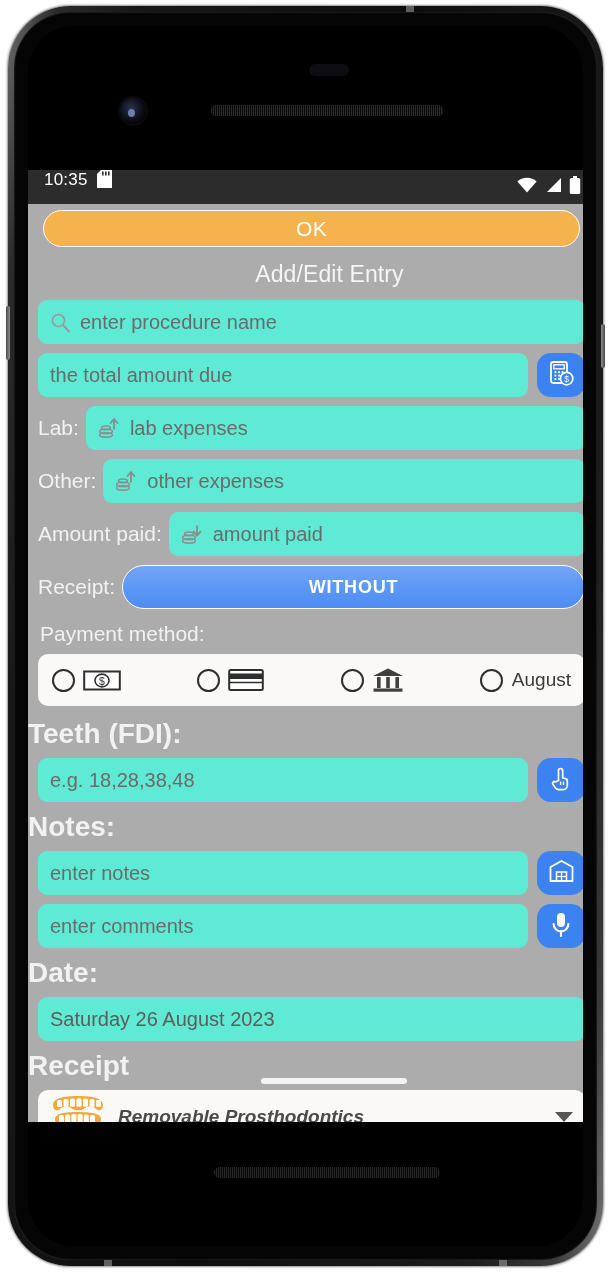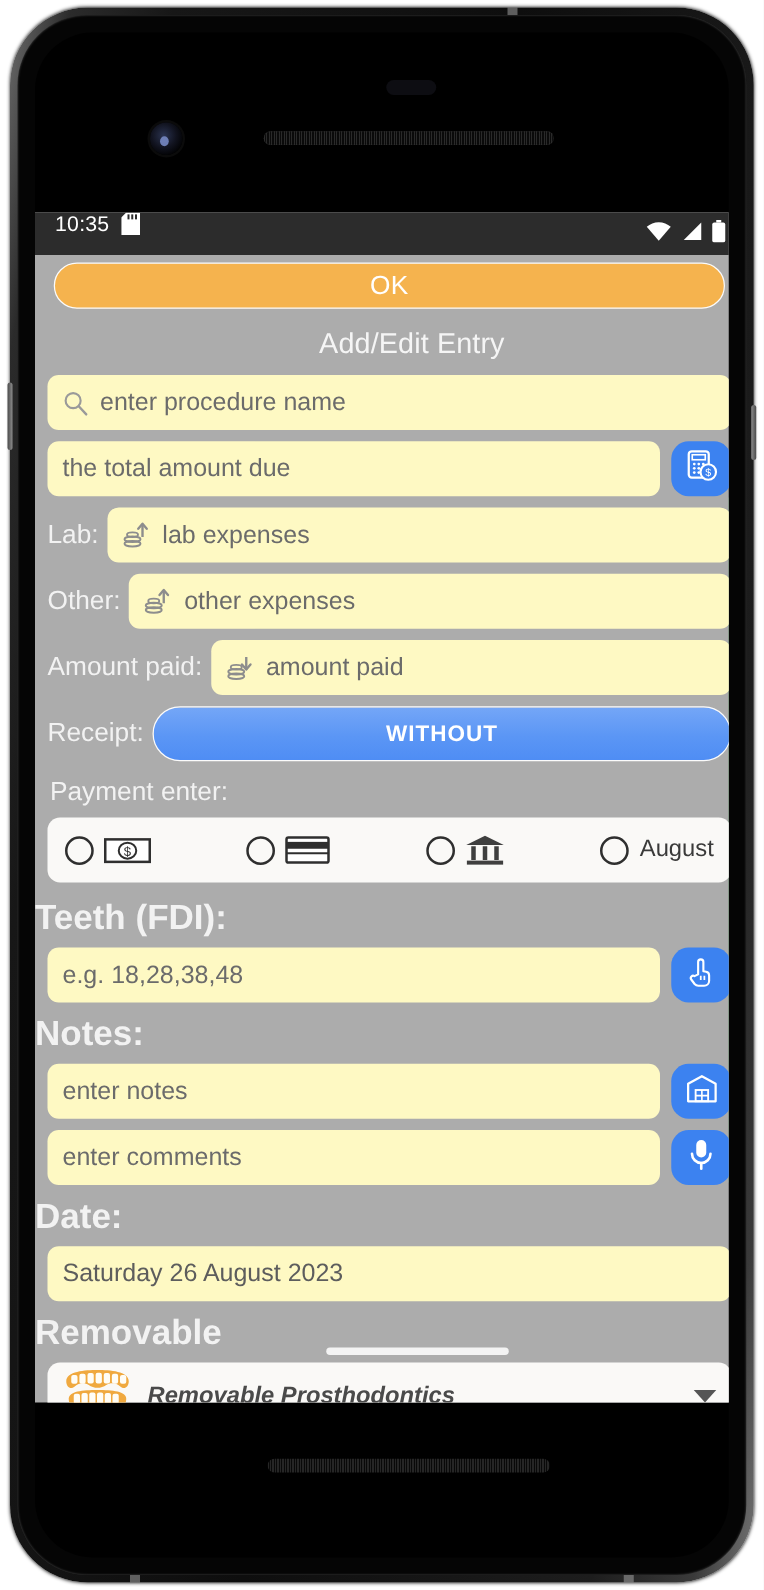--- a/index.html
+++ b/index.html
@@ -112,21 +112,21 @@
   }
   #page-title {
     text-align: center; color: #f5f5f5; font-size: 23px;
     margin-top: 14px; margin-bottom: 12px; letter-spacing: .1px; margin-left: 36px;
   }
 
   .field-row { display: flex; align-items: center; padding: 0 10px; margin-bottom: 9px; }
   .row-label { color: #f2f2f2; font-size: 21px; white-space: nowrap; padding-right: 7px; }
 
   .text-field {
-    background: #fef9c3; border-radius: 9px; height: 44px;
+    background: #5eead4; border-radius: 9px; height: 44px;
     display: flex; align-items: center; padding: 0 12px; flex: 1;
     color: #5d5d5d; font-size: 20px; overflow: hidden; white-space: nowrap;
   }
   .field-placeholder { color: #6b6b6b; }
   .lead-icon { flex: 0 0 auto; margin-right: 9px; display: flex; align-items: center; }
 
   .blue-icon-btn {
     flex: 0 0 auto; width: 48px; height: 44px; margin-left: 9px;
     background: #3c82f0; border-radius: 14px;
     display: flex; align-items: center; justify-content: center; cursor: pointer;
@@ -314,21 +314,21 @@
               </span>
               <span class="field-placeholder">amount paid</span>
             </div>
           </div>
 
           <div class="field-row">
             <span class="row-label">Receipt:</span>
             <div id="receipt-toggle">WITHOUT</div>
           </div>
 
-          <div id="payment-method-label">Payment enter:</div>
+          <div id="payment-method-label">Payment method:</div>
           <div id="payment-options">
 
             <div class="pay-option">
               <span class="radio-circle"></span>
               <span class="pay-icon">
                 <svg width="38" height="23" viewBox="0 0 38 23">
                   <rect x="1.2" y="2.5" width="35.6" height="18" fill="#fff" stroke="#2f2f2f" stroke-width="2"></rect>
                   <ellipse cx="19" cy="11.5" rx="7" ry="6.4" fill="none" stroke="#2f2f2f" stroke-width="1.6"></ellipse>
                   <text x="19" y="15.6" font-size="10.5" fill="#2f2f2f" text-anchor="middle" font-family="Liberation Sans, sans-serif">$</text>
                 </svg>
@@ -413,21 +413,21 @@
             </div>
           </div>
 
           <div class="section-label">Date:</div>
           <div class="field-row">
             <div class="text-field">
               <span>Saturday 26 August 2023</span>
             </div>
           </div>
 
-          <div class="section-label">Removable</div>
+          <div class="section-label">Receipt</div>
           <div id="category-card">
             <span>
               <svg width="56" height="40" viewBox="0 0 56 40">
                 <path d="M3 10 C3 2, 18 1, 28 1 C38 1, 53 2, 53 10 C53 15, 49 17, 46 14 C43 11, 38 11, 35 13 C31 16, 25 16, 21 13 C18 11, 13 11, 10 14 C7 17, 3 15, 3 10 Z" fill="#f0a93f"></path>
                 <rect x="7" y="5" width="5" height="7" rx="1.6" fill="#fffdf6"></rect>
                 <rect x="13.5" y="4" width="5" height="8" rx="1.6" fill="#fffdf6"></rect>
                 <rect x="20" y="3.4" width="5" height="8.4" rx="1.6" fill="#fffdf6"></rect>
                 <rect x="26.5" y="3.2" width="5" height="8.6" rx="1.6" fill="#fffdf6"></rect>
                 <rect x="33" y="3.4" width="5" height="8.4" rx="1.6" fill="#fffdf6"></rect>
                 <rect x="39.5" y="4" width="5" height="8" rx="1.6" fill="#fffdf6"></rect>

